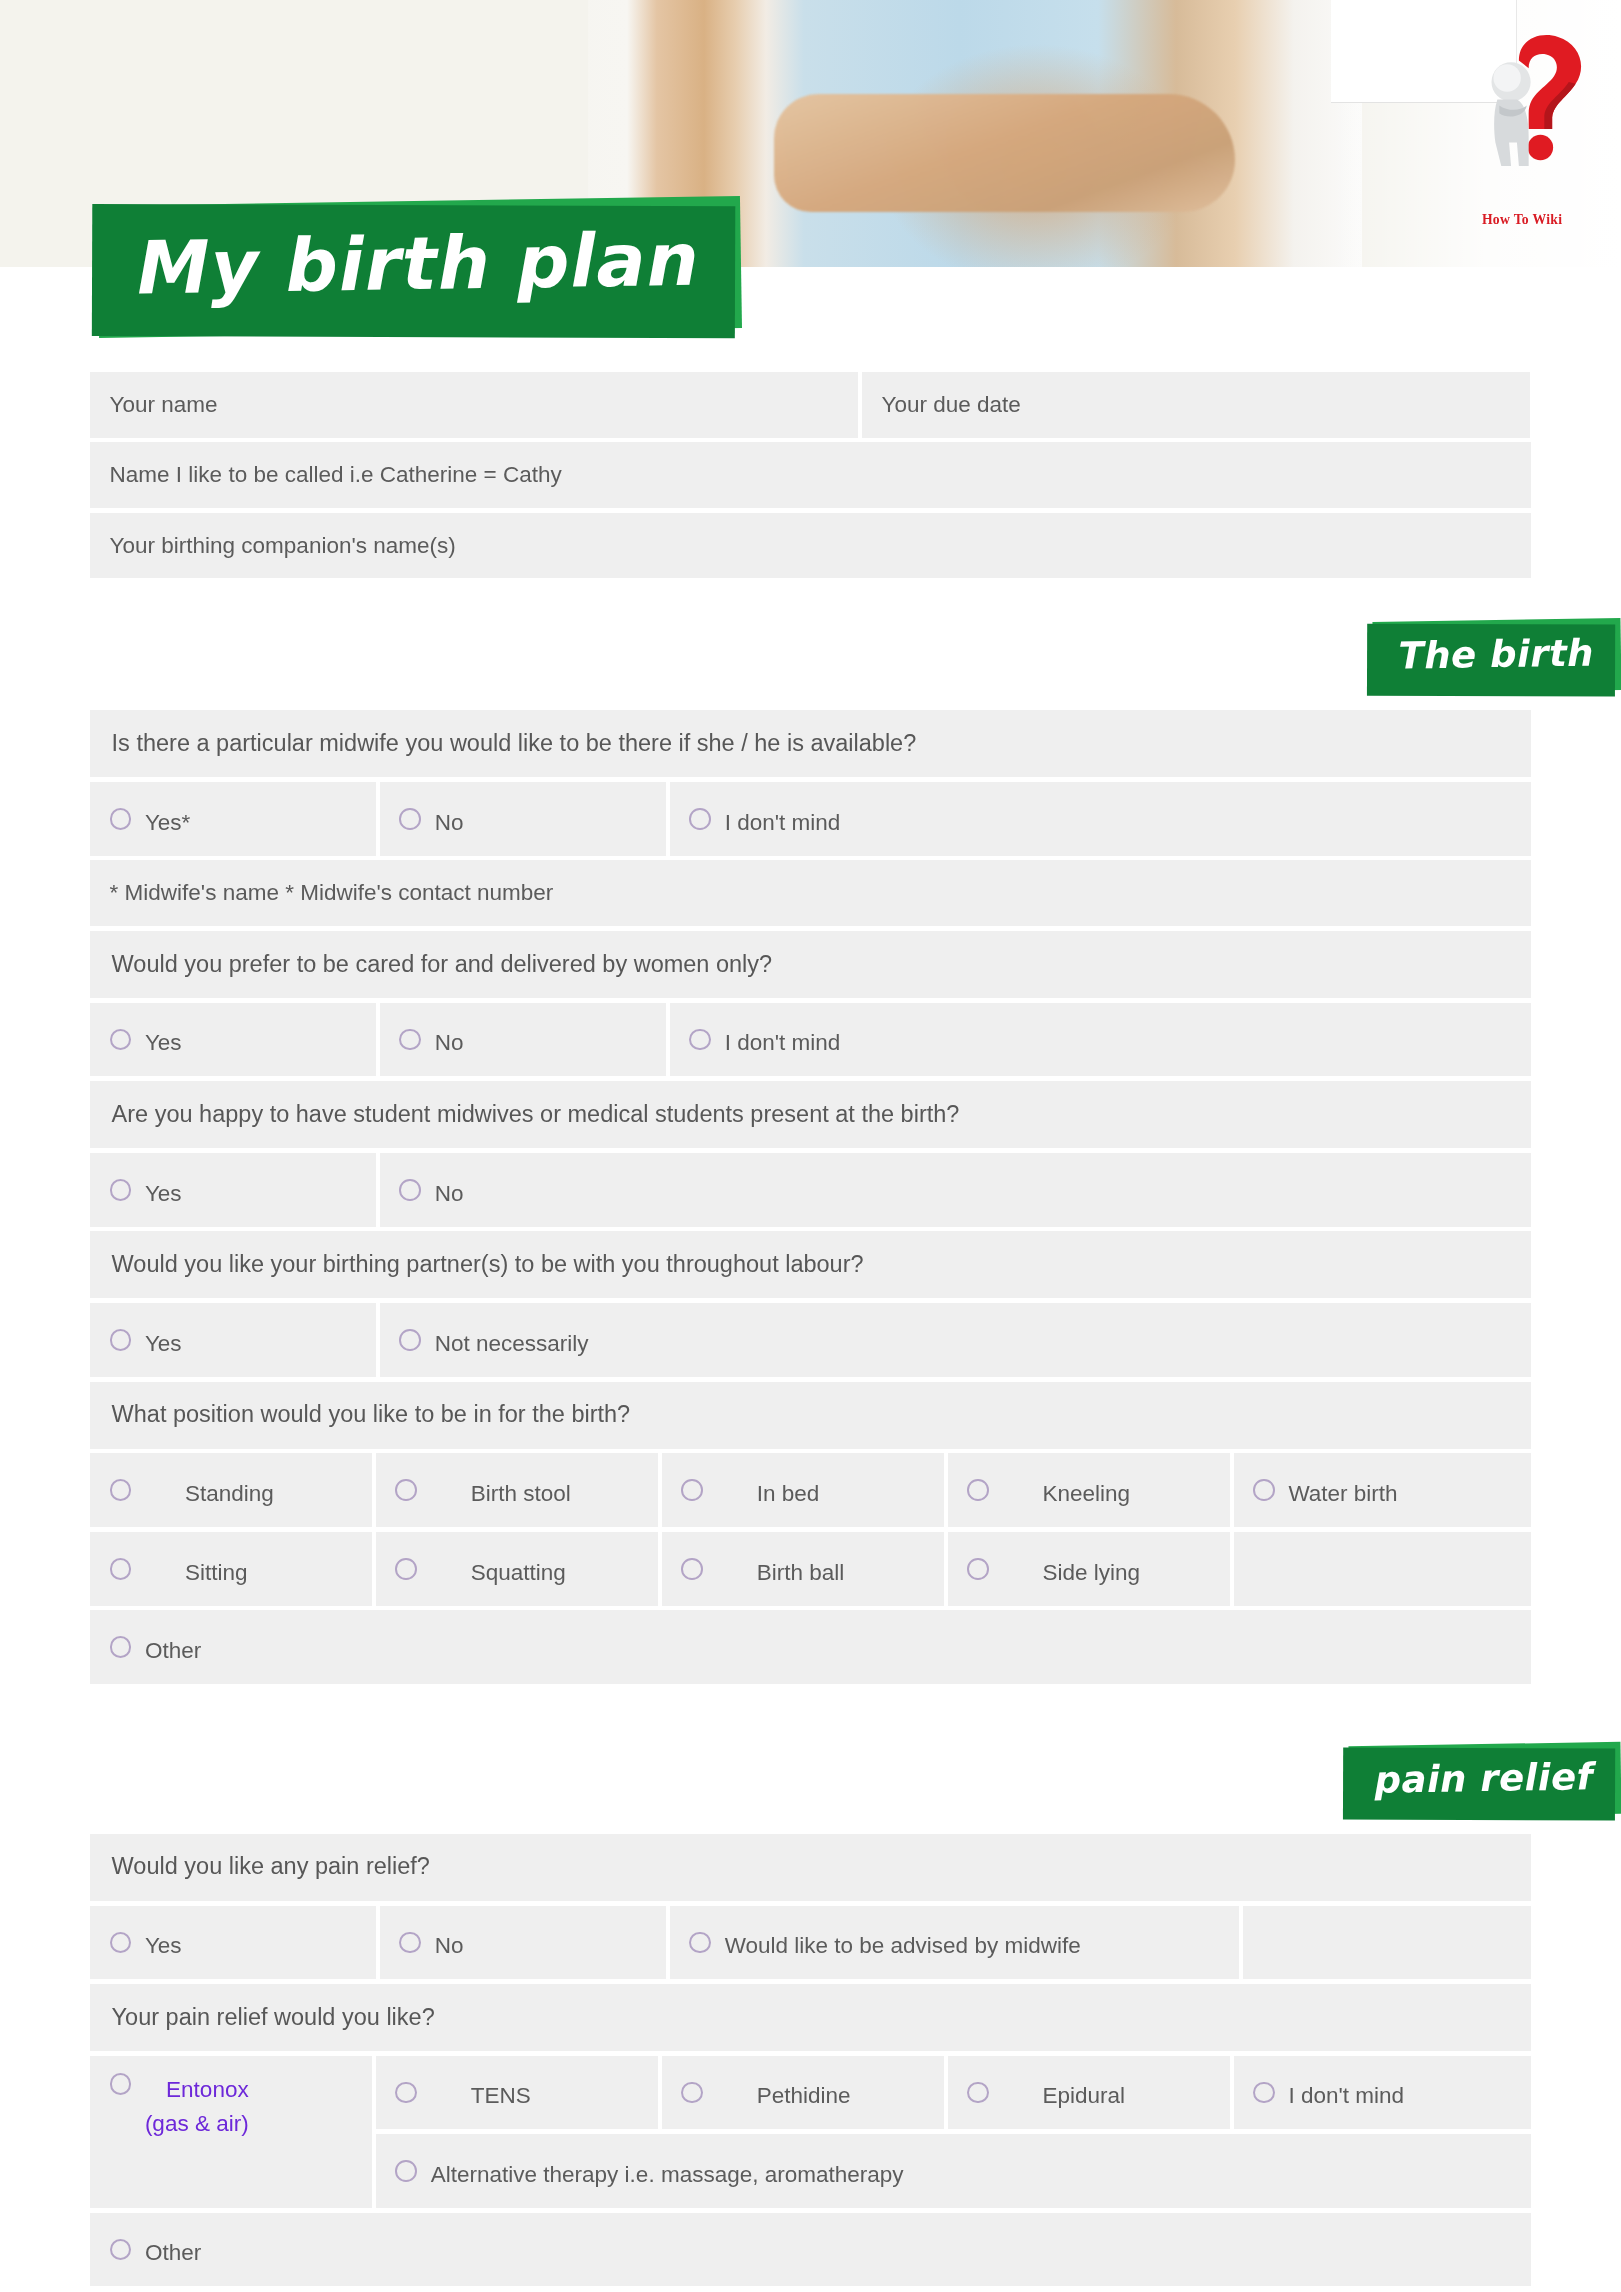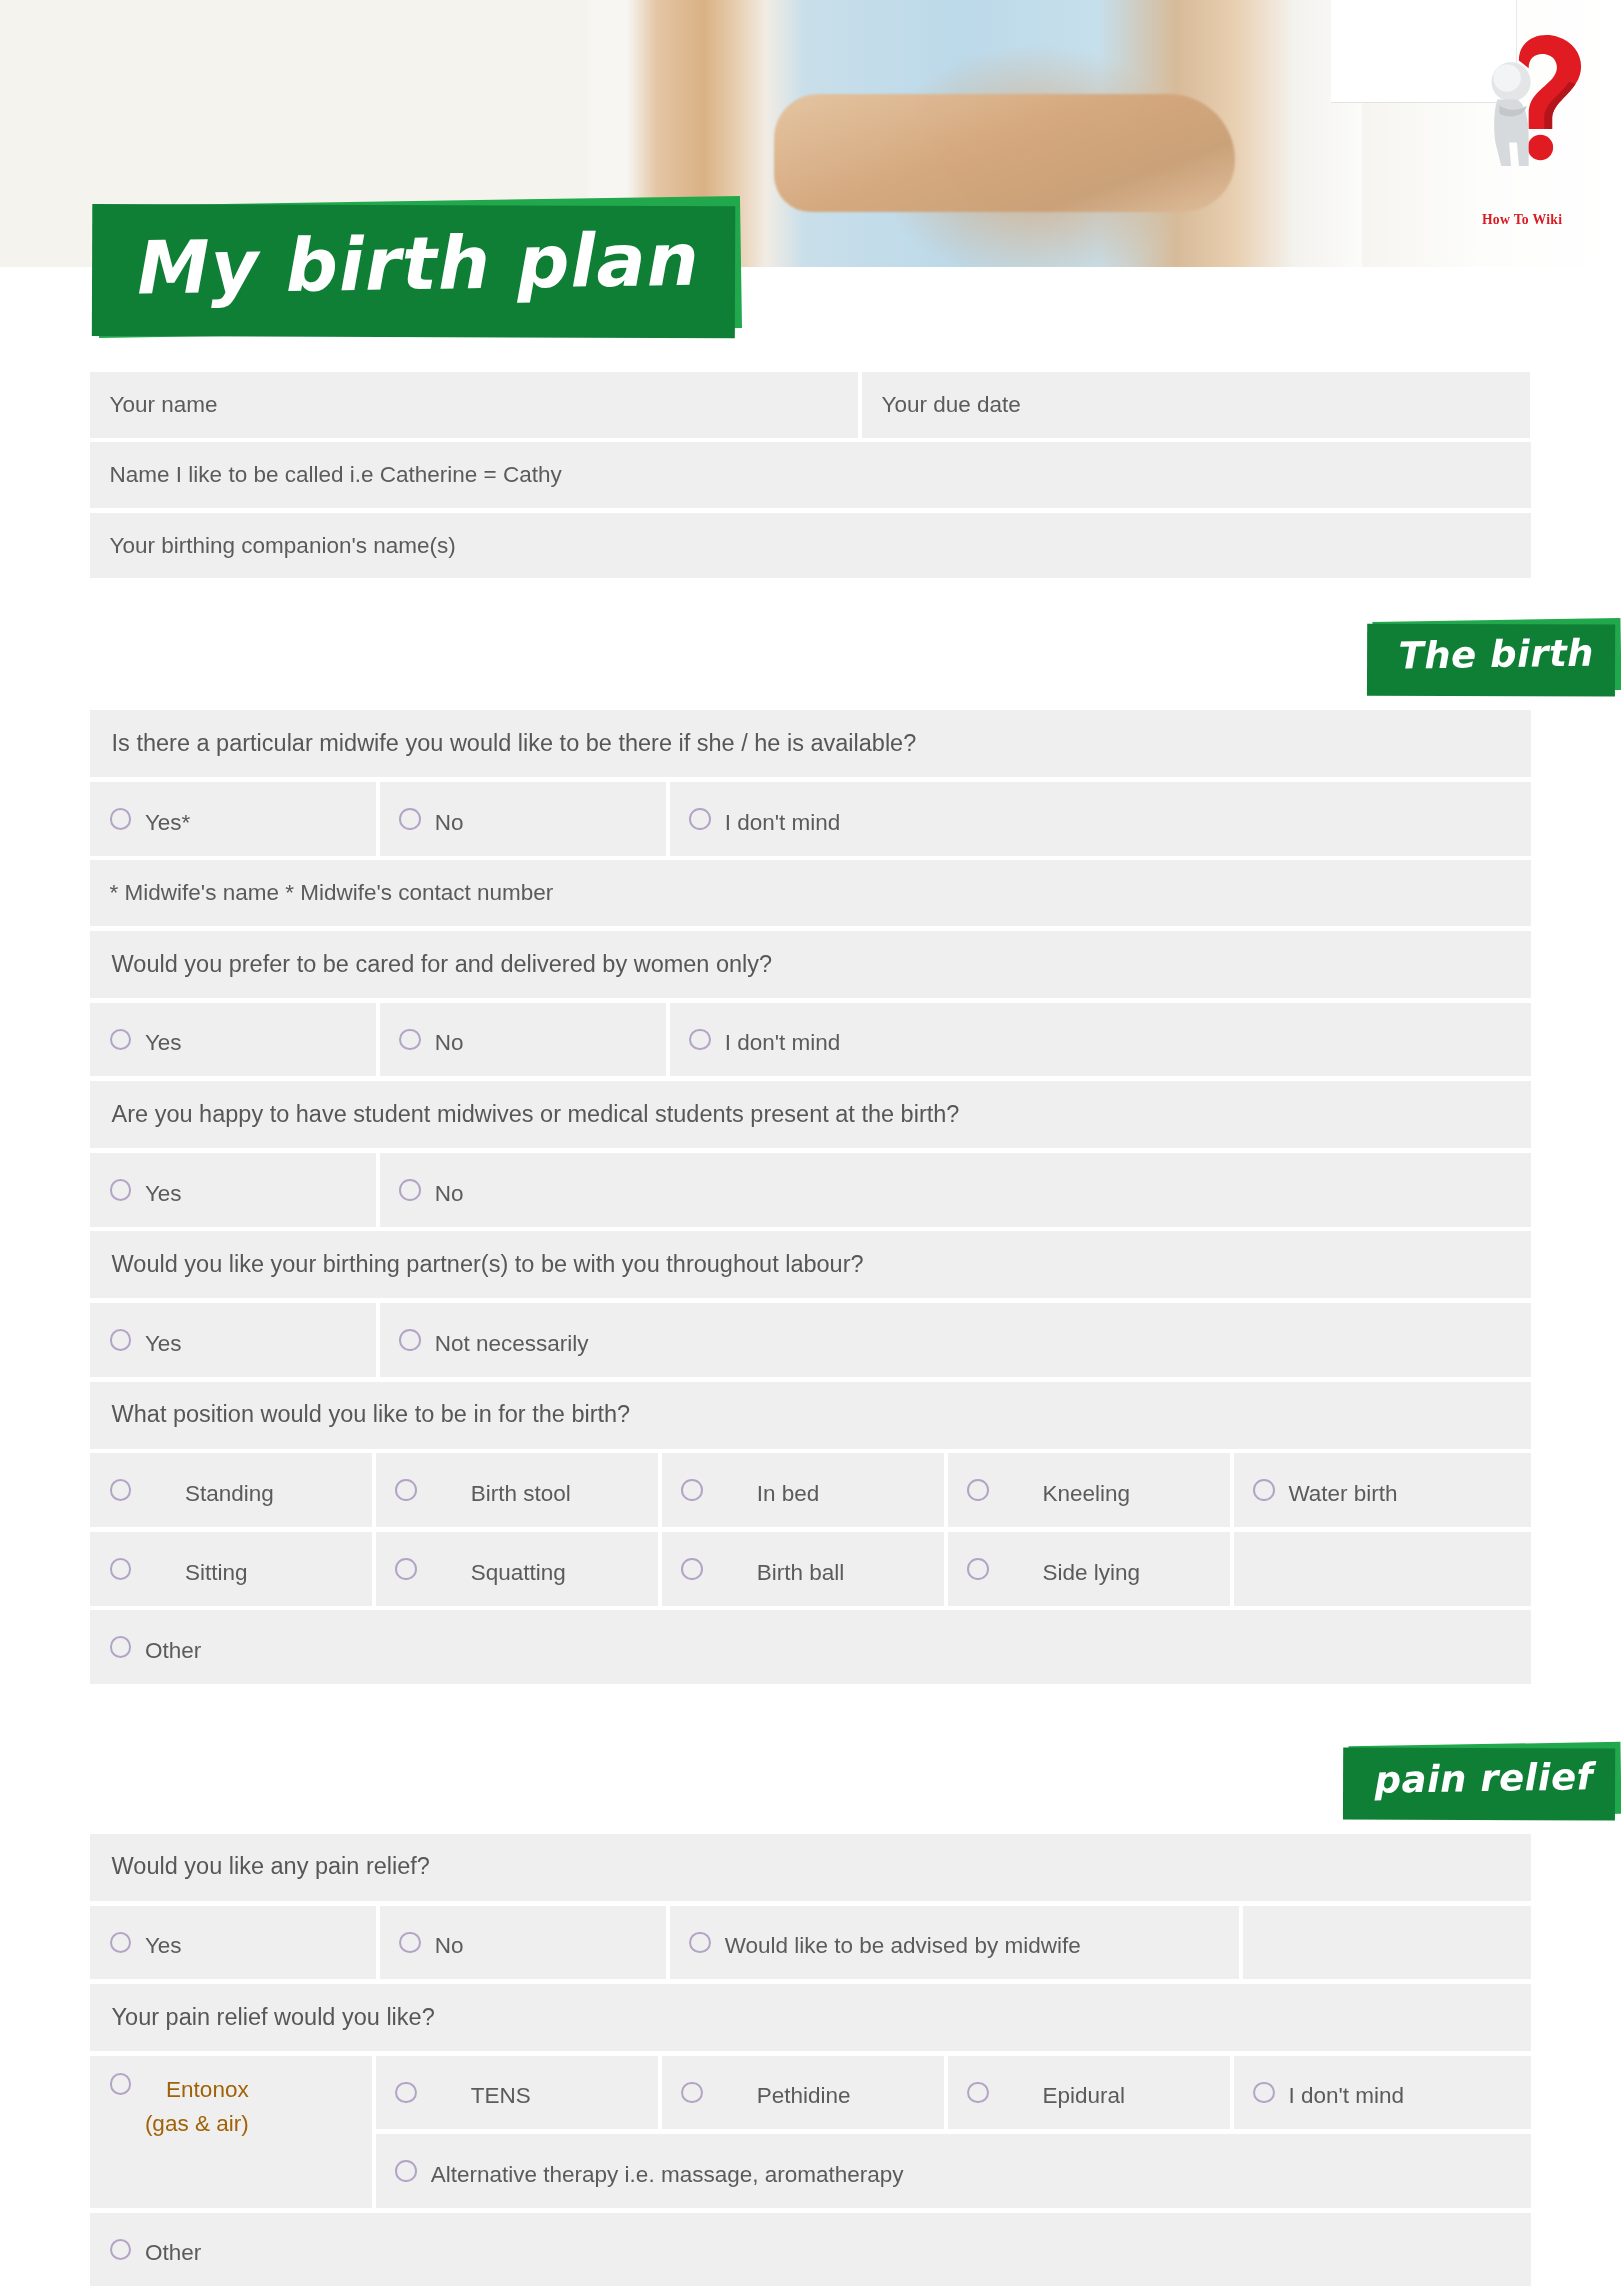--- a/index.html
+++ b/index.html
@@ -205,21 +205,21 @@
     border-radius: 50%;
     margin-right: 13.7px;
     flex: 0 0 auto;
     background: transparent;
   }
   .opt-text { white-space: nowrap; margin-top: 8px; }
 
   .stack-left {
     flex: 0 0 282px;
     background: #efefef;
-    color: #a16207;
+    color: #6d28d9;
     font-size: 22.5px;
     padding: 17.6px 19.6px;
     display: flex;
     align-items: flex-start;
     line-height: 1.5;
   }
   .stack-right { flex: 1 1 auto; display: flex; flex-direction: column; gap: 4.9px; }
 
   .spacer-sm { height: 17.6px; }
   .spacer-md { height: 37px; }

